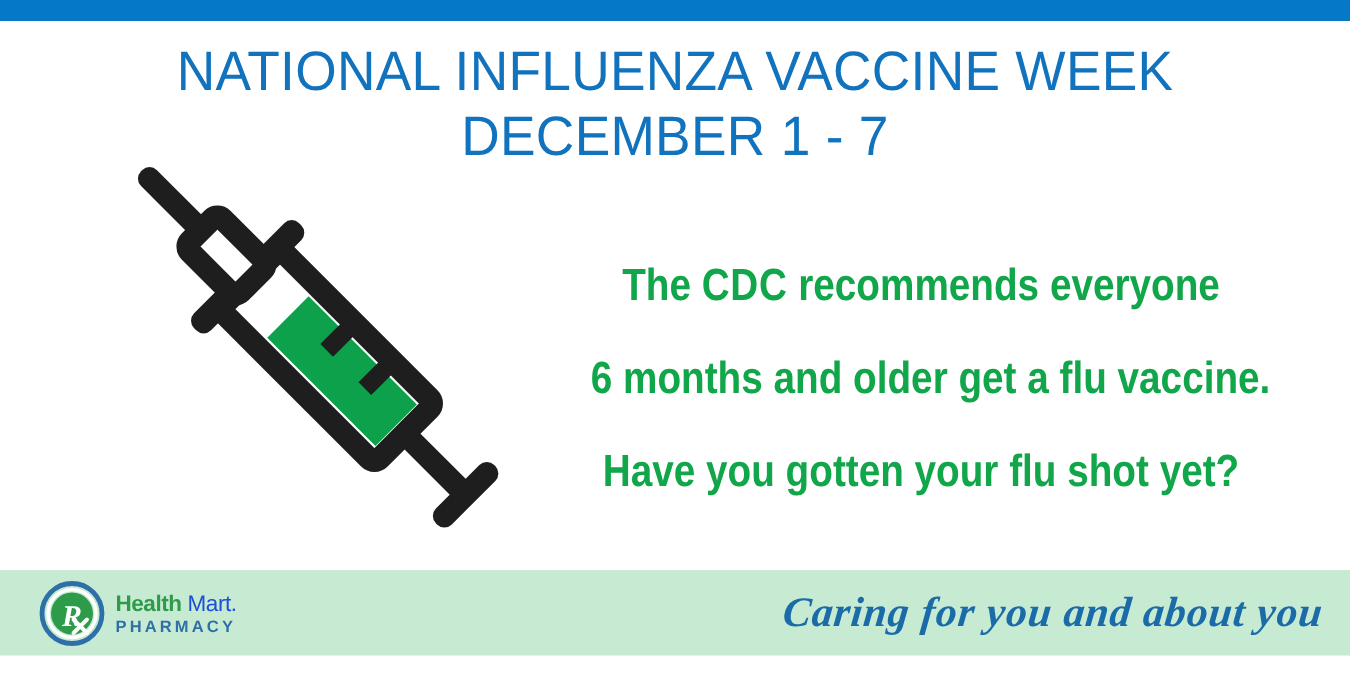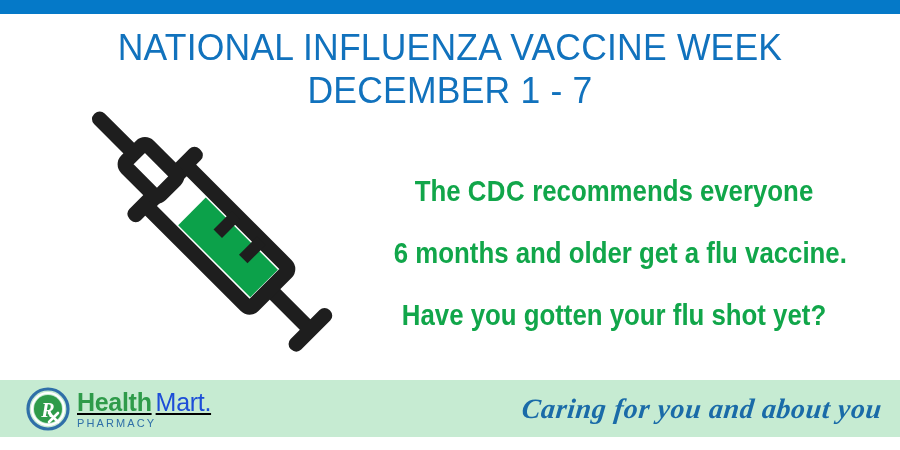--- a/index.html
+++ b/index.html
@@ -105,37 +105,36 @@
   #rx-mark svg { display: block; width: 100%; height: 100%; }
   #brand-wordmark {
     display: flex;
     flex-direction: column;
     justify-content: center;
     line-height: 1;
   }
   #brand-name-row {
     display: flex;
     align-items: center;
-    font-size: 25px;
+    font-size: 15px;
     letter-spacing: -0.3px;
-    text-decoration: underline;
   }
   .brand-health {
     color: #2e9b4a;
     font-weight: 700;
   }
   .brand-mart {
     color: #1d4ed8;
     font-weight: 400;
     margin-left: 4px;
   }
   .brand-pharmacy {
     color: #2f6fa8;
     font-size: 11px;
-    font-weight: 400;
+    font-weight: 700;
     letter-spacing: 2.1px;
     margin-top: 3px;
   }
 
   
   #tagline {
     position: absolute;
     right: 18px;
     top: 388px;
     color: #1a6ba8;

